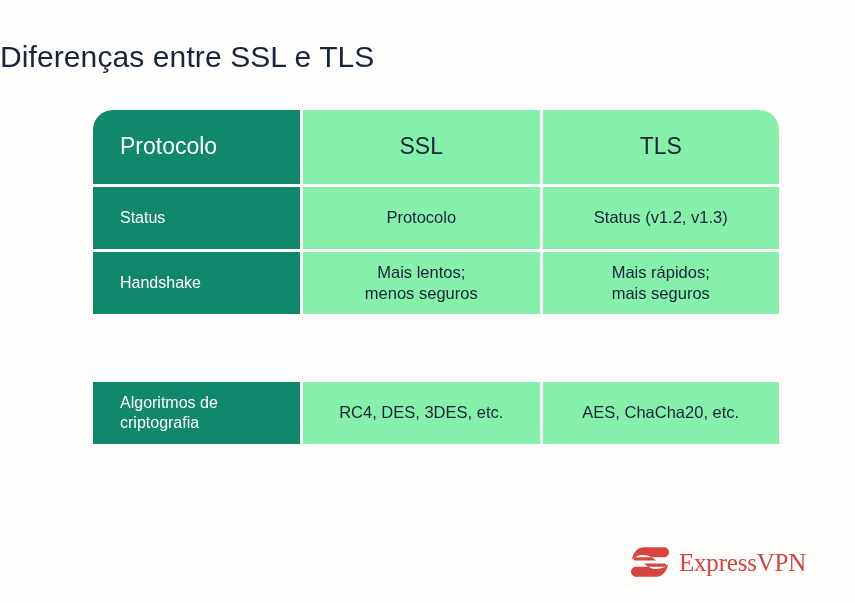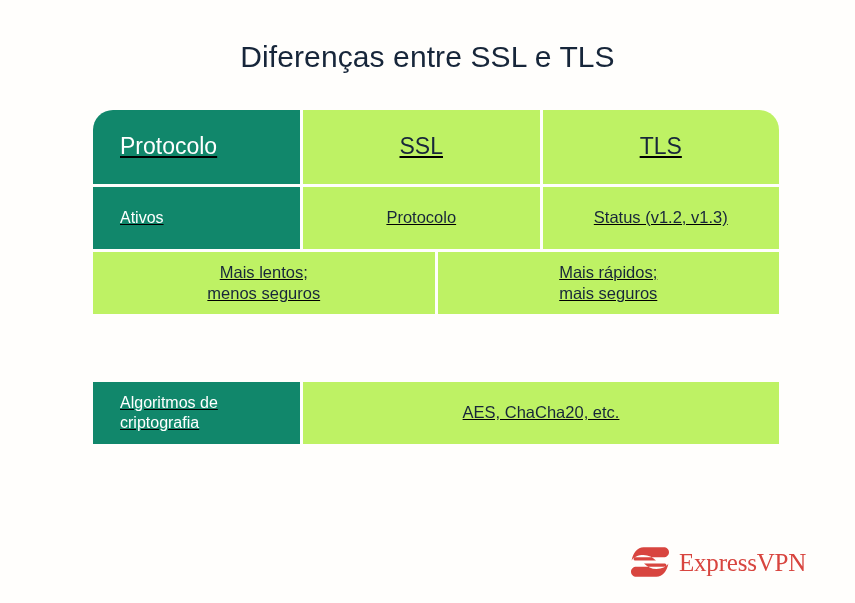--- a/index.html
+++ b/index.html
@@ -13,40 +13,39 @@
     font-family: "Liberation Sans", sans-serif;
     overflow: hidden;
     position: relative;
   }
 
   #page-title {
     position: absolute;
     top: 40px;
     left: 0;
     width: 855px;
-    text-align: center;
+    text-align: left;
     font-size: 30px;
     font-weight: 400;
     color: #17263a;
     letter-spacing: 0.1px;
   }
 
   
   #comparison-table {
     position: absolute;
     left: 93px;
     top: 110px;
     width: 686px;
     height: 403px;
     display: flex;
     flex-direction: column;
     gap: 3px;
     border-radius: 20px;
     overflow: hidden;
-    text-decoration: underline;
   }
 
   .table-row {
     display: flex;
     gap: 3px;
     flex: 0 0 auto;
   }
   .table-row.header-row { height: 74px; }
   .table-row.body-row   { height: 62px; }
 
@@ -67,21 +66,21 @@
     justify-content: flex-start;
   }
   .header-row .cell-label {
     font-size: 23px;
     padding-left: 27px;
   }
 
   
   .cell-value {
     flex: 1 1 0;
-    background: #bef264;
+    background: #86efac;
     color: #17263a;
     font-size: 16.5px;
     line-height: 1.3;
     justify-content: center;
     text-align: center;
     padding: 0 6px;
   }
   .header-row .cell-value {
     font-size: 23px;
   }
@@ -123,50 +122,56 @@
     <div class="cell cell-value">
       <span class="cell-text">SSL</span>
     </div>
     <div class="cell cell-value">
       <span class="cell-text">TLS</span>
     </div>
   </div>
 
   <div class="table-row body-row">
     <div class="cell cell-label">
-      <span class="cell-text">Ativos</span>
+      <span class="cell-text">Status</span>
     </div>
     <div class="cell cell-value">
       <span class="cell-text">Protocolo</span>
     </div>
     <div class="cell cell-value">
       <span class="cell-text">Status (v1.2, v1.3)</span>
     </div>
   </div>
 
   <div class="table-row body-row">
+    <div class="cell cell-label">
+      <span class="cell-text">Handshake</span>
+    </div>
     <div class="cell cell-value">
       <span class="cell-text">Mais lentos;
 menos seguros</span>
     </div>
     <div class="cell cell-value">
       <span class="cell-text">Mais rápidos;
 mais seguros</span>
     </div>
   </div>
 
   <div class="table-row body-row">
   </div>
 
 
   <div class="table-row body-row">
     <div class="cell cell-label">
       <span class="cell-text">Algoritmos de criptografia</span>
     </div>
     <div class="cell cell-value">
+      <span class="cell-text">RC4, DES, 3DES, etc.</span>
+    </div>
+    <div class="cell cell-value">
       <span class="cell-text">AES, ChaCha20, etc.</span>
     </div>
   </div>
 
 </div>
 
 <div id="expressvpn-logo">
   <svg id="expressvpn-mark" viewBox="0 0 40 34" aria-hidden="true">
     <path d="M13.6 2.2 H33.5 C36.8 2.2 39 4.3 39 7.2 C39 10.1 36.8 12.2 33.5 12.2 H6.0 C4.4 12.2 3.6 12.9 3.6 13.9 C3.6 14.9 4.4 15.6 6.0 15.6 H26.0 C26.0 15.6 26.0 15.6 26.0 15.6 C22.5 12.1 18.5 10.0 13.6 10.0 C8.0 10.0 3.8 12.0 1.6 15.4 C3.0 8.0 7.4 2.2 13.6 2.2 Z" fill="#d8453f"></path>
     <path d="M26.4 31.8 H6.5 C3.2 31.8 1.0 29.7 1.0 26.8 C1.0 23.9 3.2 21.8 6.5 21.8 H34.0 C35.6 21.8 36.4 21.1 36.4 20.1 C36.4 19.1 35.6 18.4 34.0 18.4 H14.0 C17.5 21.9 21.5 24.0 26.4 24.0 C32.0 24.0 36.2 22.0 38.4 18.6 C37.0 26.0 32.6 31.8 26.4 31.8 Z" fill="#d8453f"></path>

